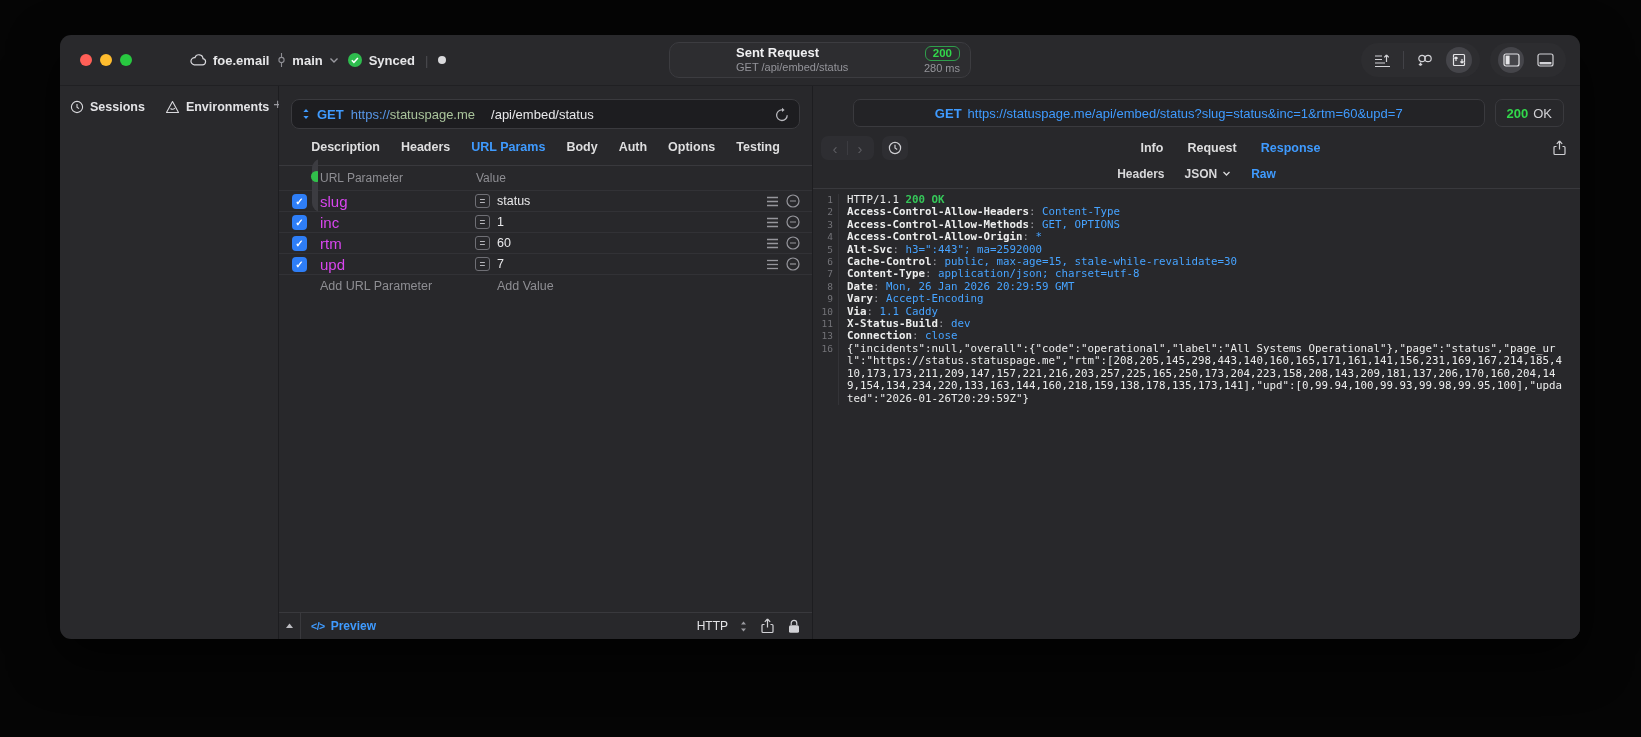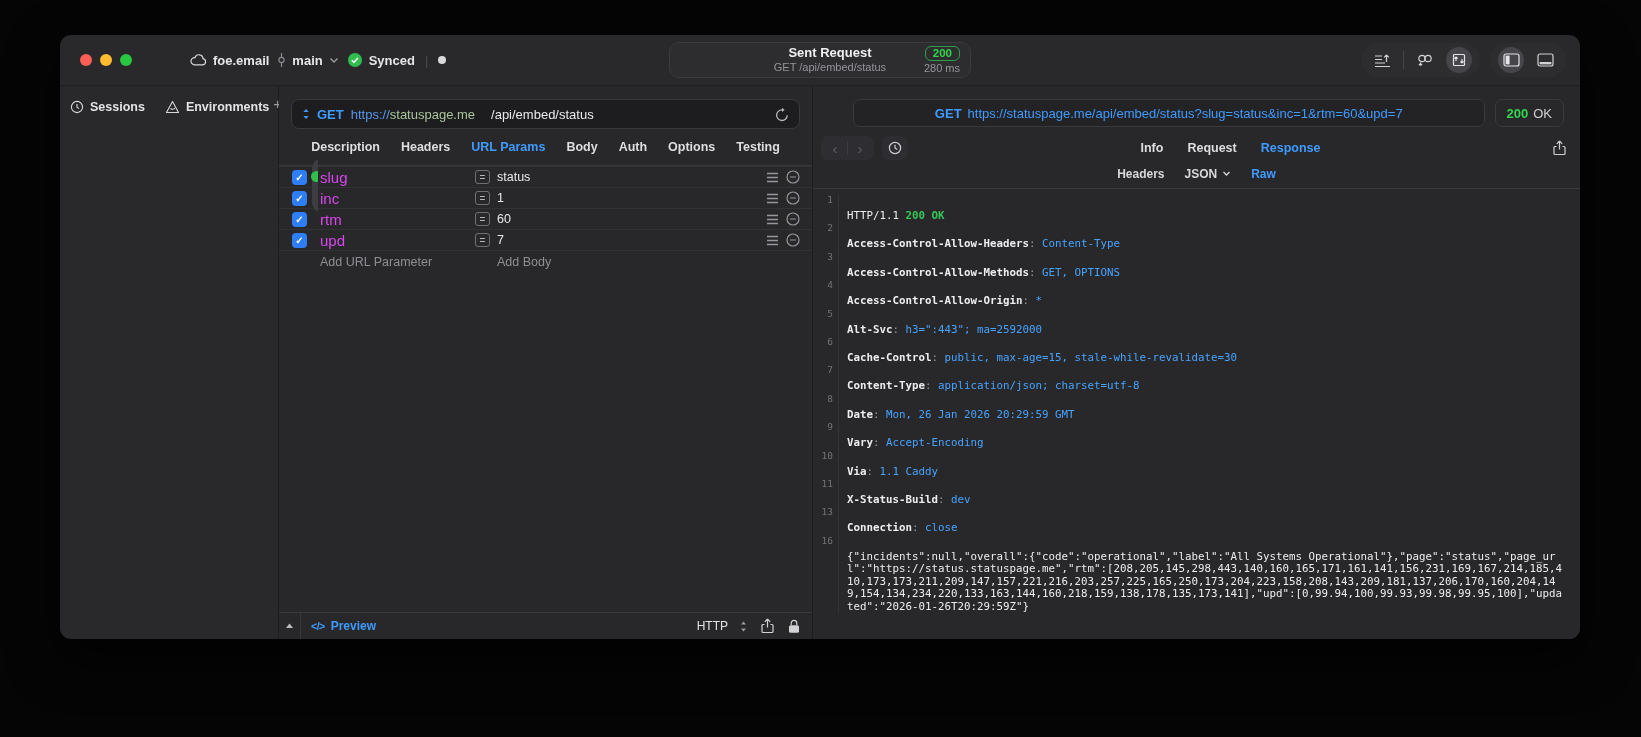--- a/index.html
+++ b/index.html
@@ -15,21 +15,21 @@
   .titlebar { height:50px; flex:0 0 50px; display:flex; align-items:center; padding:0 16px; position:relative; }
   .lights { display:flex; gap:8px; margin-left:4px; }
   .light { width:12px; height:12px; border-radius:50%; }
   .tb-left { display:flex; align-items:center; gap:8px; margin-left:58px; color:#e6e6e8; font-size:13px; }
   .tb-item { display:flex; align-items:center; gap:6px; }
   .tb-sep { color:#4c4c50; font-size:13px; margin:0 2px; }
   .dirty-dot { width:8px; height:8px; border-radius:50%; background:#d9d9dc; }
   .title-pill { position:absolute; left:50%; top:7px; transform:translateX(-50%);
     width:302px; height:36px; background:#2d2d30; border:1px solid #3c3c40; border-radius:10px;
     display:flex; align-items:center; padding:0 10px; }
-  .title-center { flex:1; text-align:center; line-height:1.15; }
+  .title-center { flex:1; line-height:1.15; }
   .title-main { font-size:13px; font-weight:bold; color:#f0f0f2; }
   .title-sub { font-size:11px; color:#94949a; }
   .title-right { display:flex; flex-direction:column; align-items:flex-end; line-height:1.1; gap:1px; }
   .badge-200 { border:1px solid #2f9e4b; color:#32d74b; font-size:11.5px; font-weight:bold;
     border-radius:6px; padding:0 7px; height:15px; display:flex; align-items:center; }
   .latency { font-size:11px; color:#94949a; }
   .tb-right { position:absolute; right:14px; top:8px; display:flex; gap:10px; }
   .icon-pill { background:#2d2d30; border-radius:17px; height:34px; display:flex; align-items:center; padding:0 8px; gap:8px; }
   .icon-btn { width:26px; height:26px; border-radius:50%; display:flex; align-items:center; justify-content:center; color:#d2d2d6; }
   .icon-btn.active { background:#45454a; }
@@ -109,21 +109,21 @@
   .nav-div { width:1px; height:14px; background:#3c3c41; }
   .clock-btn { background:#2e2e32; border-radius:7px; height:24px; width:26px; display:flex; align-items:center; justify-content:center; color:#cfcfd3; margin-left:8px; }
   .resp-tabs { flex:1; display:flex; justify-content:center; gap:24px; font-size:12.5px; }
   .share-btn { color:#cfcfd3; display:flex; }
   .resp-subtabs { height:28px; display:flex; align-items:center; justify-content:center; gap:20px; font-size:12px; }
   .subtab { color:#d8d8da; font-weight:bold; display:flex; align-items:center; gap:4px; }
   .subtab.active { color:#3f9bff; }
   .code-area { flex:1; overflow:hidden; padding-top:5px; font-family:"DejaVu Sans Mono", monospace; font-size:10.8px; line-height:12.4px; }
   .code-line { display:flex; }
   .gutter { flex:0 0 26px; text-align:right; padding-right:5px; color:#737378; border-right:1px solid #343438; font-size:9.5px; }
-  .code-text { padding-left:8px; padding-right:16px; white-space:pre-wrap; word-break:break-all; color:#e9e9eb; min-height:12.4px;margin-top:16px; }
+  .code-text { padding-left:8px; padding-right:16px; white-space:pre-wrap; word-break:break-all; color:#e9e9eb; min-height:12.4px; }
   .ck { color:#eceded; font-weight:bold; }
   .cp { color:#98989d; }
   .cv { color:#46a3ff; }
   .cg { color:#35c759; font-weight:bold; }
   .cw { color:#eceded; }
 
   svg { display:block; }
 </style>
 </head>
 <body>
@@ -331,20 +331,26 @@
             <span class="tab"><span>Description</span></span>
             <span class="tab"><span>Headers</span></span>
             <span class="tab active"><span>URL Params</span></span>
             <span class="tab"><span>Body</span></span>
             <span class="tab"><span>Auth</span></span>
             <span class="tab"><span>Options</span></span>
             <span class="tab"><span>Testing</span></span>
           </div>
         <div class="hline"></div>
 
+        <div class="param-head">
+          <div></div>
+          <div>URL Parameter</div>
+          <div class="vh">Value</div>
+          <div></div>
+        </div>
         <div id="param-rows">
             <div class="param-row">
               <div>
                 <div class="chk">✓</div>
               </div>
               <div class="p-name">slug</div>
               <div class="p-valcell">
                 <div class="eq-box">=</div>
                 <div class="p-val">status</div>
               </div>
@@ -436,21 +442,21 @@
                     <circle cx="7" cy="7" r="6"></circle>
                     <line x1="4" y1="7" x2="10" y2="7"></line>
                   </svg>
                 </span>
               </div>
             </div>
             <div class="add-row">
               <div></div>
               <div>Add URL Parameter</div>
               <div class="p-valcell">
-                <div>Add Body</div>
+                <div>Add Value</div>
               </div>
               <div></div>
             </div>
           </div>
 
         <div class="mid-fill"></div>
 
         <div class="mid-bottom">
           <div class="collapse-box">
             <svg width="9" height="6" viewBox="0 0 9 6">

